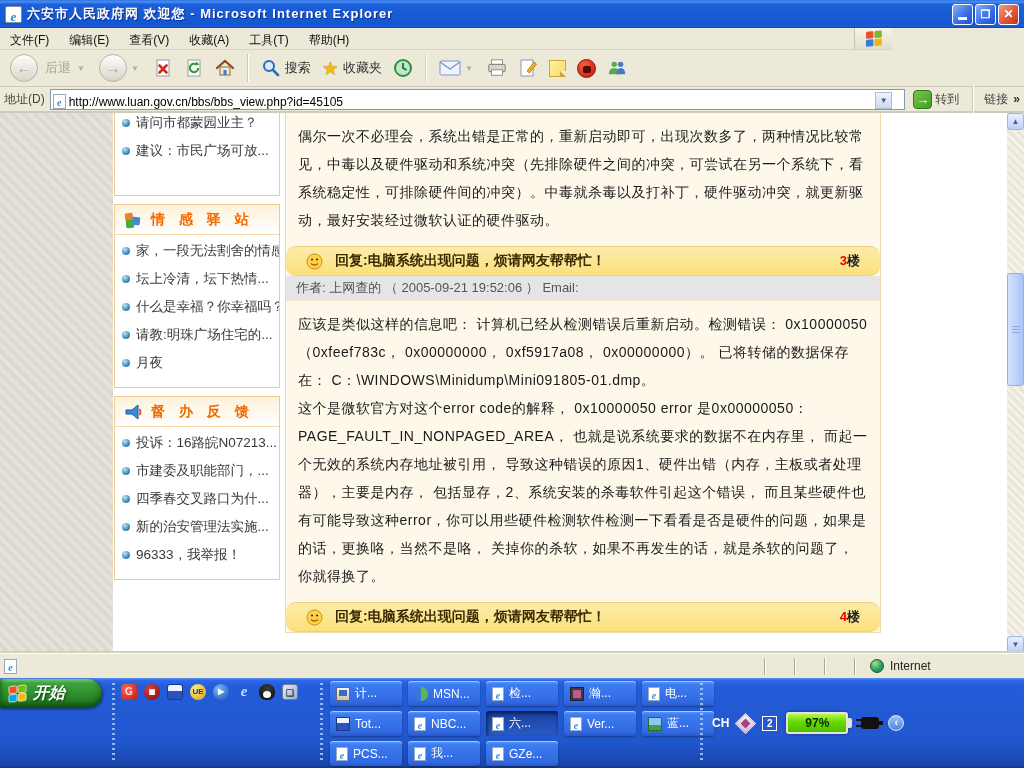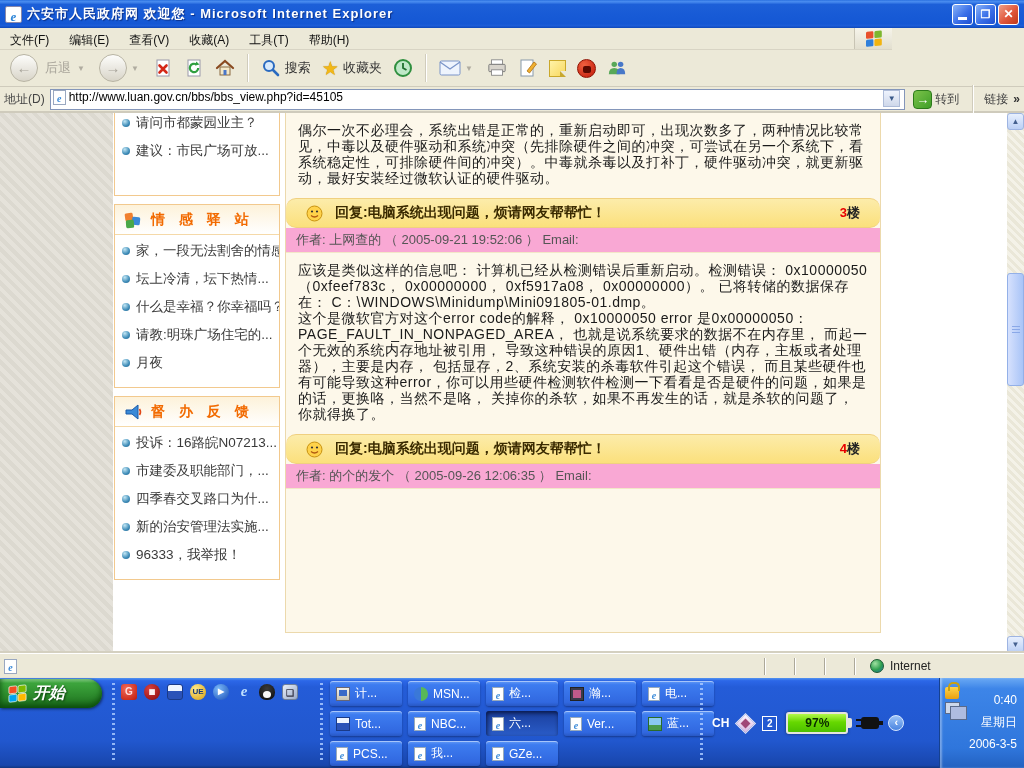--- a/index.html
+++ b/index.html
@@ -34,21 +34,21 @@
   .drop-sm{font-size:8px;color:#b0aca0;margin-right:3px;}
   .tbtn{display:flex;align-items:center;gap:4px;padding:2px 4px;border-radius:3px;}
   .note-icon{width:17px;height:17px;background:linear-gradient(135deg,#fff3a8,#f8d860);border:1px solid #caa82a;position:relative;}
   .note-icon::after{content:"";position:absolute;right:-1px;bottom:-1px;border-style:solid;border-width:0 6px 6px 0;border-color:transparent #ece9d8 #c8a830 transparent;}
   .red-app{width:19px;height:19px;border-radius:50%;background:radial-gradient(circle at 35% 30%,#f06040,#c01808);border:1px solid #901000;position:relative;}
   .red-app::after{content:"";position:absolute;left:5px;top:6px;width:8px;height:7px;background:#5a0800;border-radius:2px;}
   .star-glyph{color:#f2b818;font-size:19px;line-height:19px;text-shadow:0 0 1px #a87808;}
 
   
   .addressbar{position:absolute;left:0;top:87px;width:1024px;height:26px;background:#ece9d8;border-bottom:2px solid #cfcbbc;display:flex;align-items:center;gap:5px;padding:0 4px;font-size:12px;color:#444;}
-  .addr-field{flex:1;height:21px;background:#fff;border:1px solid #8496ba;display:flex;align-items:flex-start;gap:3px;padding:0 4px 0 2px;}
+  .addr-field{flex:1;height:21px;background:#fff;border:1px solid #8496ba;display:flex;align-items:flex-end;gap:3px;padding:0 12px 0 2px;}
   .addr-field .ie-page{flex:none;}
   .addr-url{flex:1;font-size:12px;color:#000;white-space:nowrap;overflow:hidden;}
   .addr-drop{flex:none;width:17px;height:17px;background:linear-gradient(180deg,#eef3fd,#cfd8ea);border:1px solid #aebcd8;text-align:center;font-size:8px;line-height:16px;color:#3a5a8a;}
   .go-btn{display:flex;align-items:center;gap:3px;padding:1px 3px;}
   .go-ico{width:19px;height:19px;border-radius:4px;background:linear-gradient(135deg,#7cc24a,#3f9f28);border:1px solid #2c7a1a;color:#fff;font-weight:bold;text-align:center;line-height:17px;font-size:13px;}
   .go-ico::after{content:"→";}
   .links-label{color:#404040;font-family:Liberation Mono, monospace;}
   .links-chev{font-weight:bold;color:#333;}
   .ie-page{width:13px;height:15px;background:#fff;border:1px solid #9aa8c0;text-align:center;position:relative;}
   .ie-page::after{content:"e";font:italic bold 10px/13px "Liberation Serif",serif;color:#3a8ad8;}
@@ -62,28 +62,28 @@
   .side-box{border:1px solid #f2c98e;background:#fff;margin-bottom:8px;padding:5px 0 10px;}
   .side-box.first{padding-bottom:30px;}
   .side-item{display:flex;align-items:center;gap:6px;padding:5px 2px 5px 7px;font-size:13.5px;color:#3a3a3a;white-space:nowrap;overflow:hidden;}
   .bullet{width:8px;height:8px;border-radius:50%;flex:none;background:radial-gradient(circle at 35% 30%,#c2e6f4,#3e8cb8 60%,#26648e);}
   .side-header{height:30px;display:flex;align-items:center;gap:8px;padding-left:8px;margin:-5px 0 2px;
     background:linear-gradient(180deg,#fdf2da,#ffffff);border-bottom:1px solid #f5d9a8;
     font-weight:bold;color:#f26a00;letter-spacing:5px;font-size:14px;}
   
   .main-panel{position:absolute;left:285px;top:0;width:596px;height:520px;background:#fdf8ea;
     border-left:1px solid #ecd9ac;border-right:1px solid #ecd9ac;border-bottom:1px solid #ecd9ac;overflow:hidden;}
-  .post-body{padding:9px 12px 12px;font-size:14px;line-height:16px;color:#1a1a1a;letter-spacing:.5px;}
+  .post-body{padding:9px 12px 12px;font-size:14px;line-height:28px;color:#1a1a1a;letter-spacing:.5px;}
   .post-body p{margin:0;}
   .reply-header{height:30px;background:linear-gradient(180deg,#fcecaa 0%,#fbe07c 100%);border-top:1px solid #f0d080;border-bottom:1px solid #f0d080;
     display:flex;align-items:center;gap:12px;padding:0 20px;font-size:14px;font-weight:bold;color:#3a2a00;border-radius:10px;}
   .floor{margin-left:auto;font-size:13px;}
   .floor-num{color:#e80000;font-weight:bold;}
   .floor-unit{color:#222;font-weight:bold;}
-  .author-line{height:25px;background:#f9a8d4;display:flex;align-items:center;padding:4px 10px;font-size:13px;color:#555;border-bottom:1px solid #f3e7c8;}
+  .author-line{height:25px;background:#e5e5e5;display:flex;align-items:center;padding:4px 10px;font-size:13px;color:#555;border-bottom:1px solid #f3e7c8;}
   
   .vscroll{position:absolute;right:0;top:0;width:17px;height:100%;
     background:repeating-linear-gradient(45deg,#f4f2e8 0 3px,#eae7d8 3px 6px);}
   .scroll-btn{position:absolute;left:0;width:17px;height:17px;border:1px solid #9eb4e2;border-radius:3px;
     background:linear-gradient(180deg,#e8f0fe,#bcd0f5);color:#44608f;font-size:8px;text-align:center;line-height:15px;}
   .scroll-up{top:0;} .scroll-up::after{content:"▲";}
   .scroll-down{bottom:0;} .scroll-down::after{content:"▼";}
   .scroll-thumb{position:absolute;left:0;top:160px;width:17px;height:113px;border:1px solid #93b0e8;border-radius:3px;
     background:linear-gradient(90deg,#d6e1fd,#a9c4f7);}
   .scroll-thumb::after{content:"";position:absolute;left:4px;top:50%;width:8px;height:8px;margin-top:-4px;
@@ -527,26 +527,15 @@
 
     <div class="tray">
       <span class="tray-lang">CH</span>
       <span class="ime-pen"></span>
       <span class="ime-badge">2</span>
       <span class="battery">97%</span>
       <span class="plug"></span>
       <span class="tray-chevron"></span>
     </div>
 
-    <div class="clock-panel">
-      <div class="clock-icons">
-        <span class="lock-ic"></span>
-        <span class="net-ic"></span>
-      </div>
-      <div class="clock-text">
-        <div>0:40</div>
-        <div>星期日</div>
-        <div>2006-3-5</div>
-      </div>
-    </div>
   </div>
 
 </div>
 
 </body></html>

